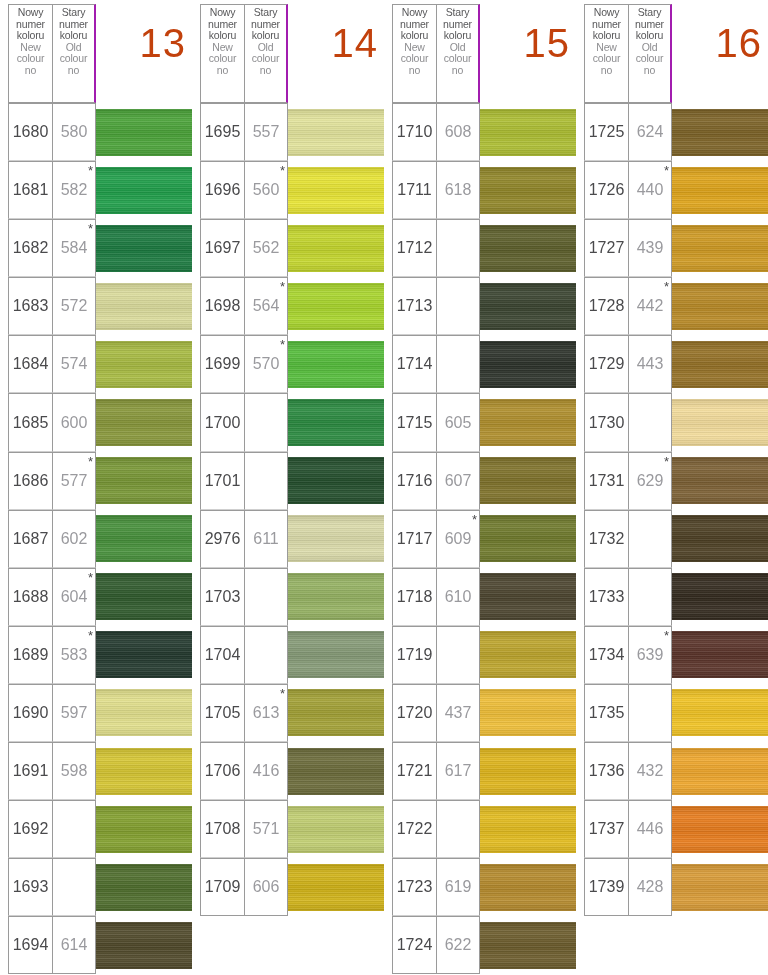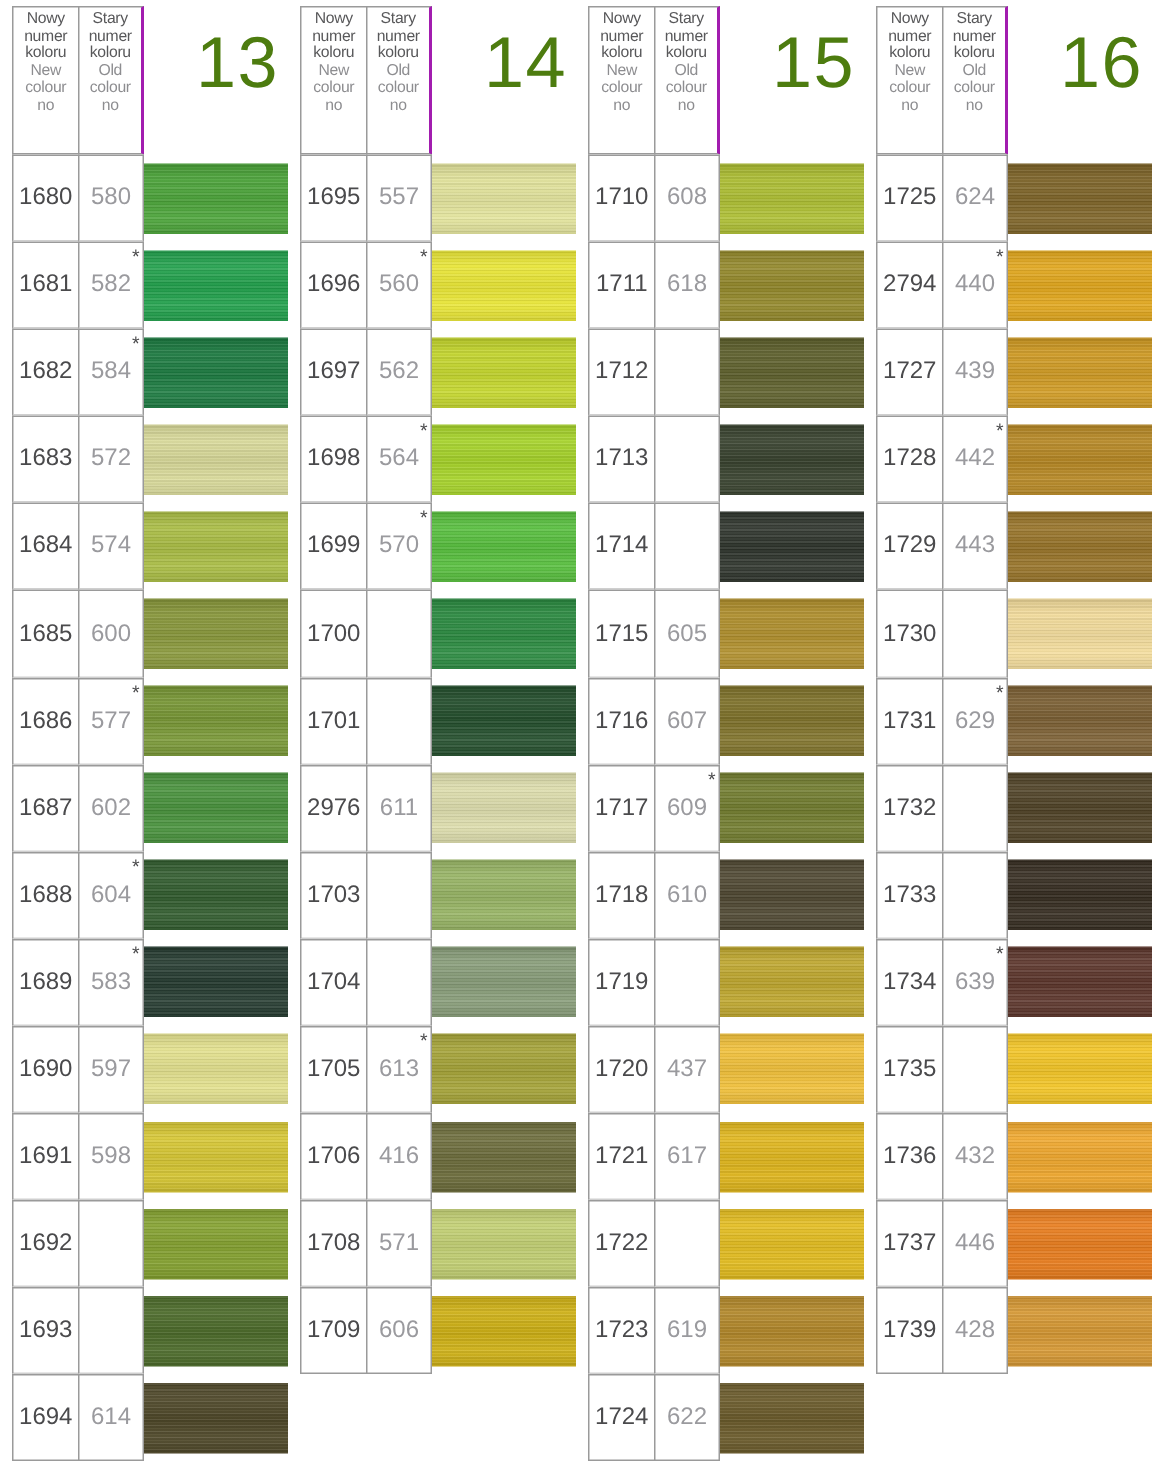--- a/index.html
+++ b/index.html
@@ -55,23 +55,23 @@
     color: #58585a;
     text-align: center;
     white-space: nowrap;
     letter-spacing: -0.2px;
   }
   .hdr-line.sm { color: #8d8d90; }
   .panel-number {
     position: absolute;
     right: 6px;
     top: 18px;
-    font-size: 48px;
+    font-size: 40px;
     line-height: 42px;
-    color: #4d7c0f;
+    color: #c2410c;
     font-weight: 400;
     letter-spacing: 1px;
   }
 
   
   .rows {
     position: absolute;
     top: 103px;
     left: 8px;
     width: 184px;
@@ -559,21 +559,21 @@
       </div>
       <div class="rows">
         <div class="row">
           <div class="cell new">1725</div>
           <div class="cell old">624</div>
           <div class="swatch-wrap">
             <div class="swatch" style="background: rgb(125, 99, 39);"></div>
           </div>
         </div>
         <div class="row">
-          <div class="cell new">2794</div>
+          <div class="cell new">1726</div>
           <div class="cell old">440<span class="star">*</span></div>
           <div class="swatch-wrap">
             <div class="swatch" style="background: rgb(224, 165, 26);"></div>
           </div>
         </div>
         <div class="row">
           <div class="cell new">1727</div>
           <div class="cell old">439</div>
           <div class="swatch-wrap">
             <div class="swatch" style="background: rgb(207, 154, 34);"></div>

